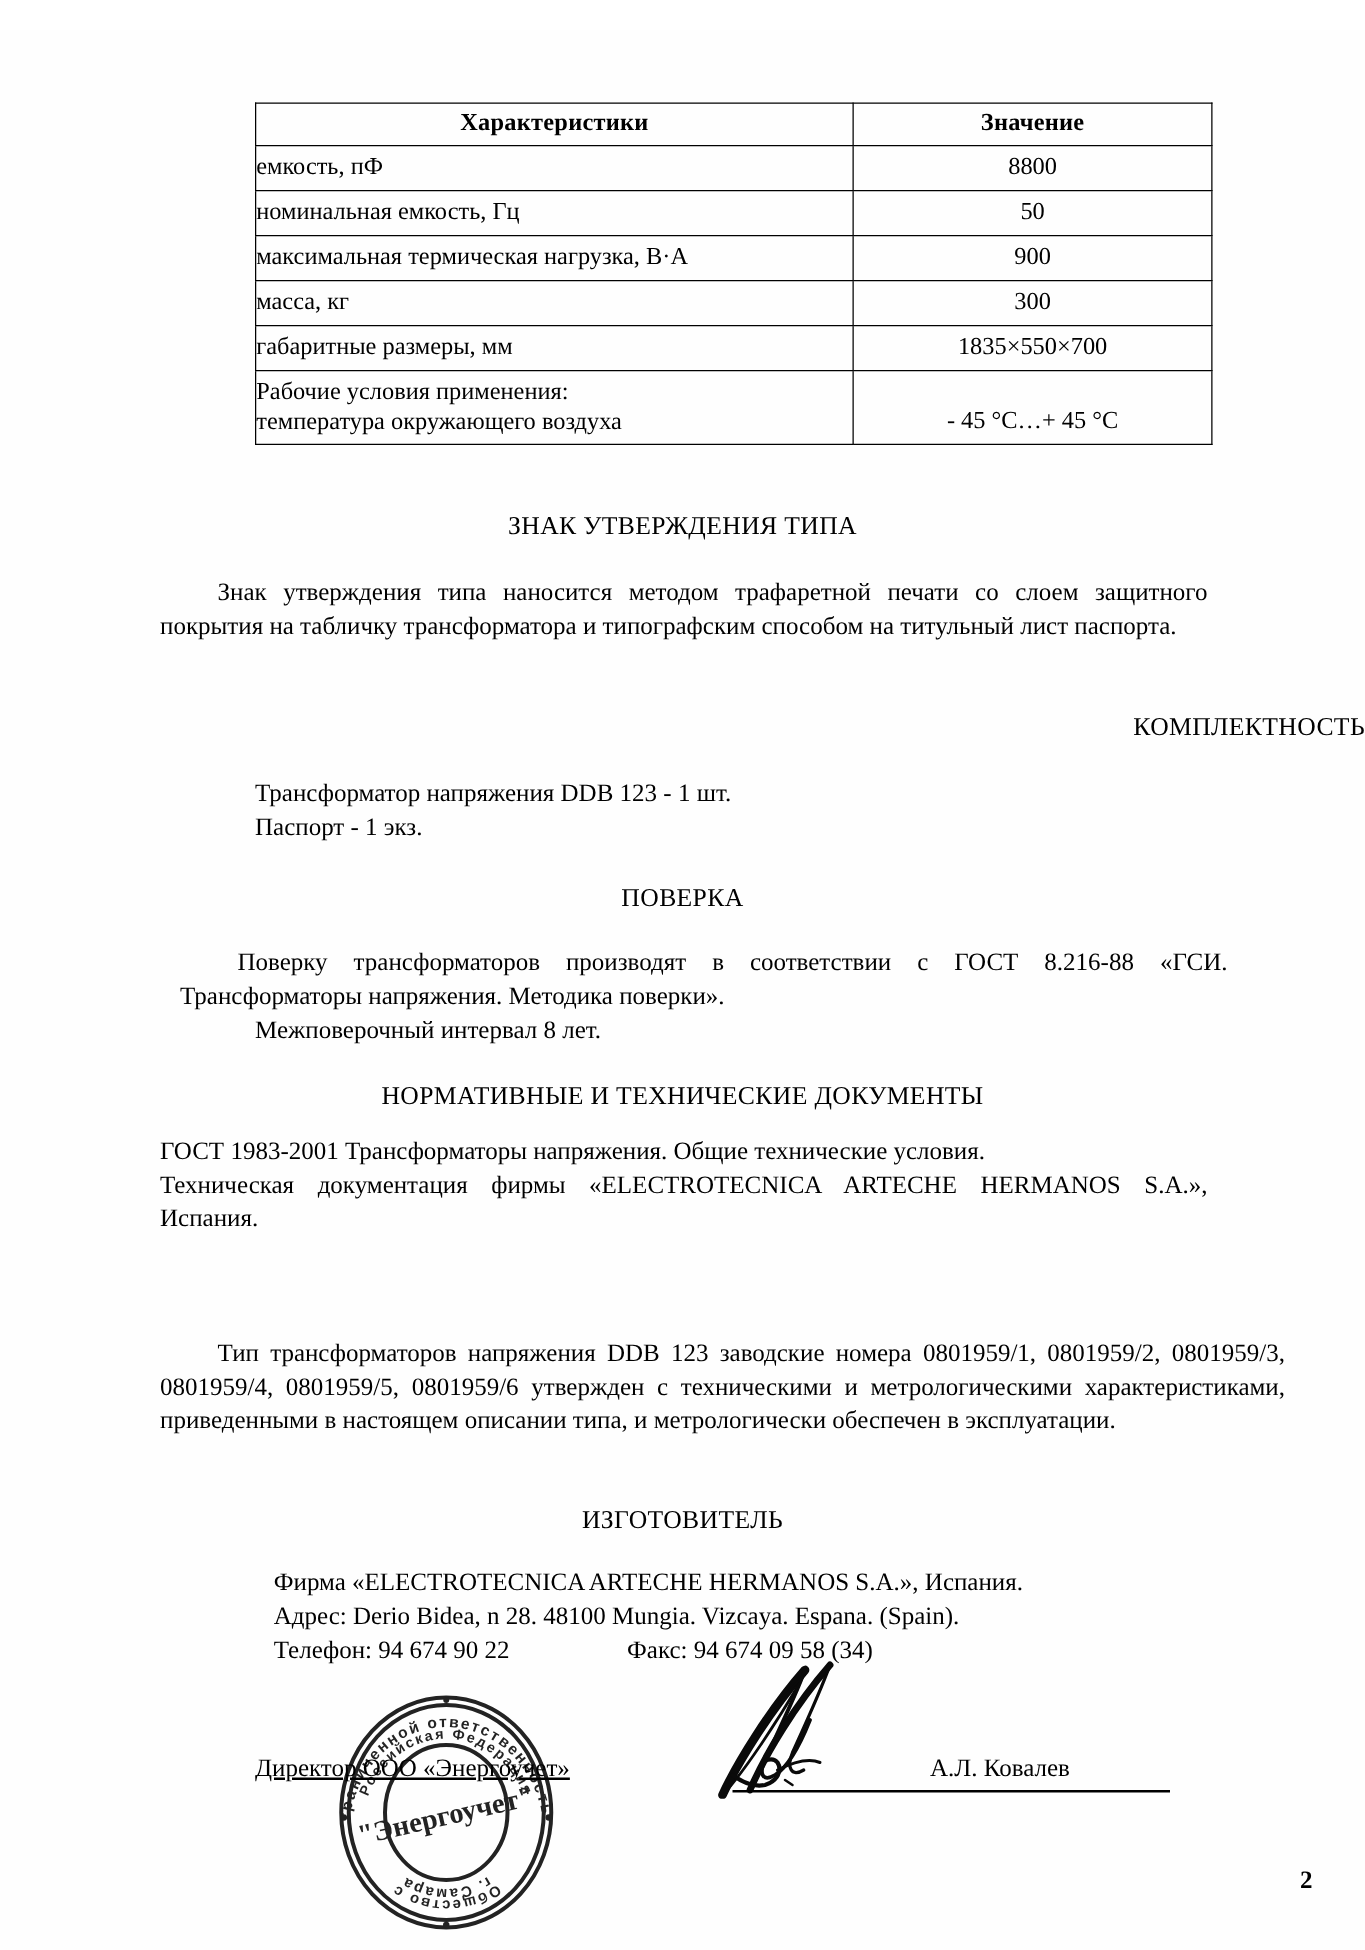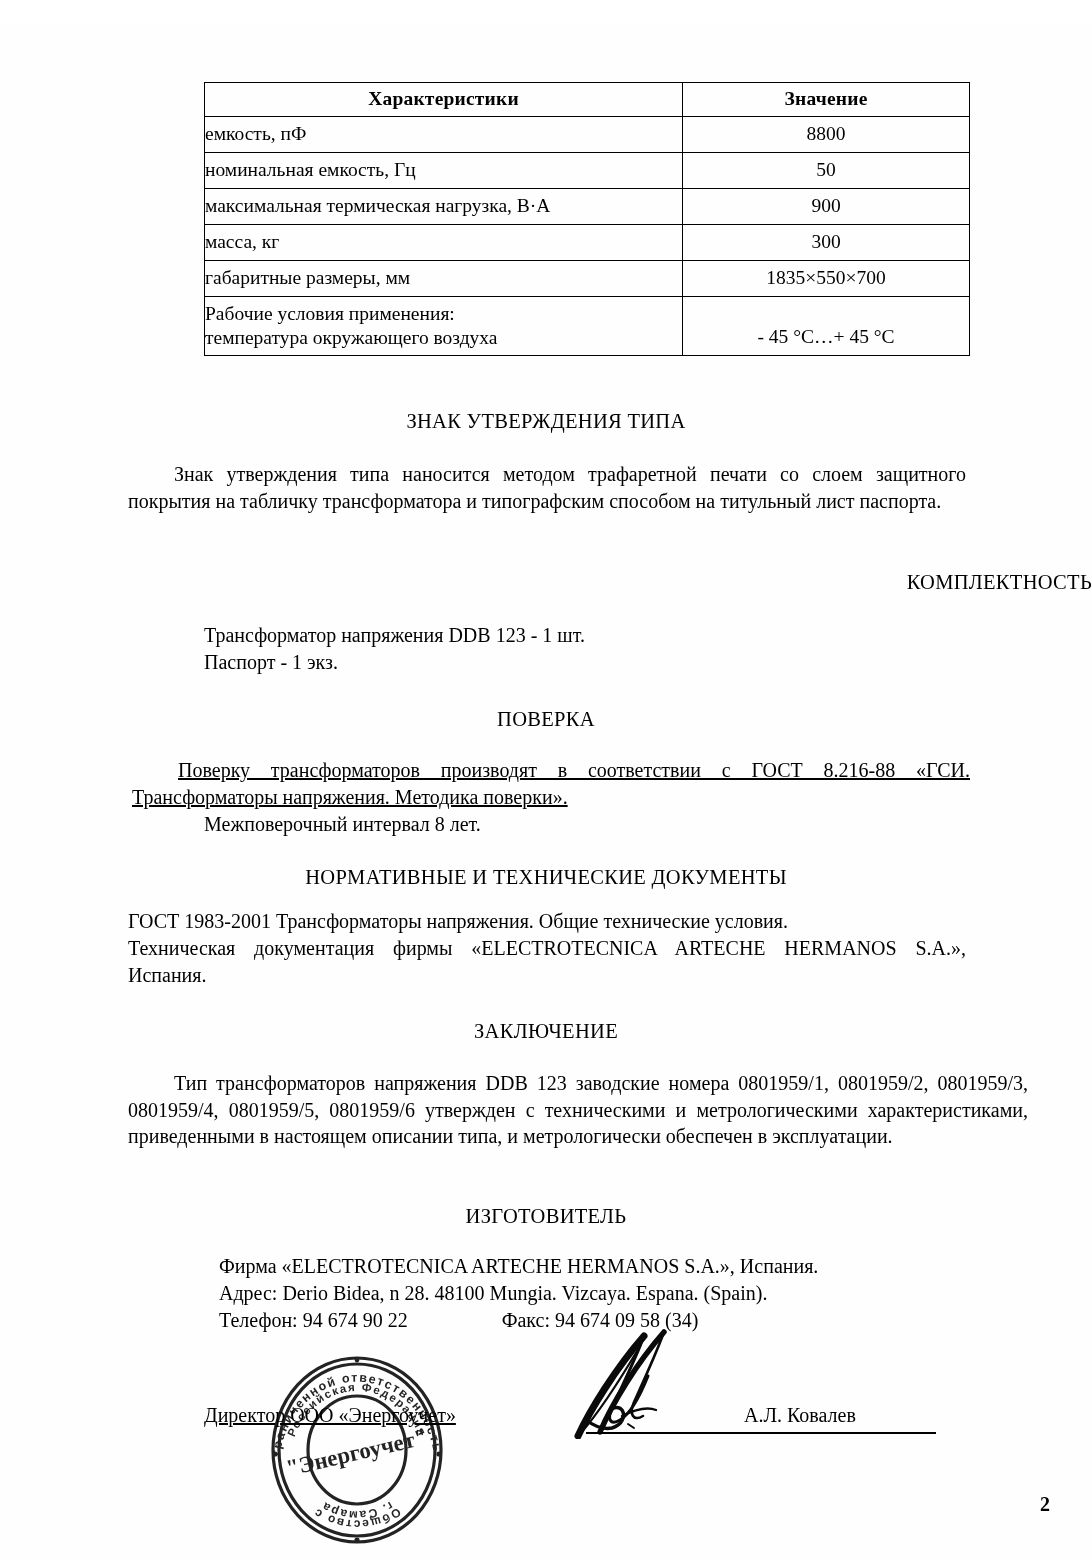--- a/index.html
+++ b/index.html
@@ -212,32 +212,31 @@
   <div class="section-title" style="top:386px;">ЗНАК УТВЕРЖДЕНИЯ ТИПА</div>
   <div class="para" style="left:128px; top:437px; width:838px;"><span class="indent"></span><span>Знак утверждения типа наносится методом трафаретной печати со слоем защитного покрытия на табличку трансформатора и типографским способом на титульный лист паспорта.</span></div>
 
   <div class="section-title" style="top:547px;text-align:right;">КОМПЛЕКТНОСТЬ</div>
   <div class="block-left" style="left:204px; top:598px;">
     <div>Трансформатор напряжения DDB 123 - 1 шт.</div>
     <div>Паспорт - 1 экз.</div>
   </div>
 
   <div class="section-title" style="top:684px;">ПОВЕРКА</div>
-  <div class="para" style="left:132px; top:733px; width:838px;text-decoration:underline;"><span class="indent"></span><span>Поверку трансформаторов производят в соответствии с ГОСТ 8.216-88 «ГСИ. Трансформаторы напряжения. Методика поверки».</span></div>
+  <div class="para" style="left:144px; top:733px; width:838px;"><span class="indent"></span><span>Поверку трансформаторов производят в соответствии с ГОСТ 8.216-88 «ГСИ. Трансформаторы напряжения. Методика поверки».</span></div>
   <div class="block-left" style="left:204px; top:787px;">
     <div>Межповерочный интервал 8 лет.</div>
   </div>
 
   <div class="section-title" style="top:842px;">НОРМАТИВНЫЕ И ТЕХНИЧЕСКИЕ ДОКУМЕНТЫ</div>
   <div class="block-left" style="left:128px; top:884px;">
     <div>ГОСТ 1983-2001      Трансформаторы напряжения. Общие технические условия.</div>
   </div>
   <div class="para" style="left:128px; top:911px; width:838px;"><span>Техническая документация фирмы «ELECTROTECNICA ARTECHE HERMANOS S.A.», Испания.</span></div>
 
-  <div class="section-title" style="top:996px;">ЗАКЛЮЧЕНИЕ</div>
   <div class="para" style="left:128px; top:1046px; width:900px;"><span class="indent"></span><span>Тип трансформаторов напряжения DDB 123 заводские номера 0801959/1, 0801959/2, 0801959/3, 0801959/4, 0801959/5, 0801959/6 утвержден с техническими и метрологическими характеристиками, приведенными в настоящем описании типа, и метрологически обеспечен в эксплуатации.</span></div>
 
   <div class="section-title" style="top:1181px;">ИЗГОТОВИТЕЛЬ</div>
   <div class="block-left" style="left:219px; top:1229px;">
     <div>Фирма «ELECTROTECNICA ARTECHE HERMANOS S.A.», Испания.</div>
     <div>Адрес: Derio Bidea, n 28. 48100 Mungia. Vizcaya. Espana. (Spain).</div>
     <div><span>Телефон: 94 674 90 22</span><span style="display:inline-block;width:94px;"></span><span>Факс: 94 674 09 58 (34)</span></div>
   </div>
 
   <div class="stamp">

